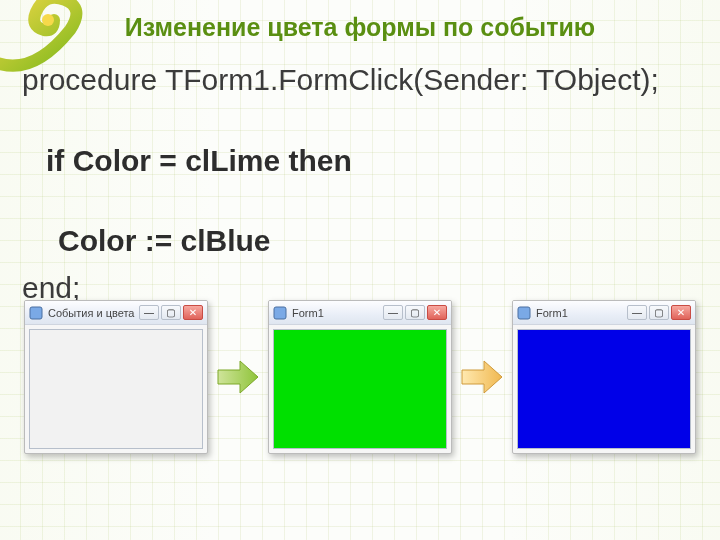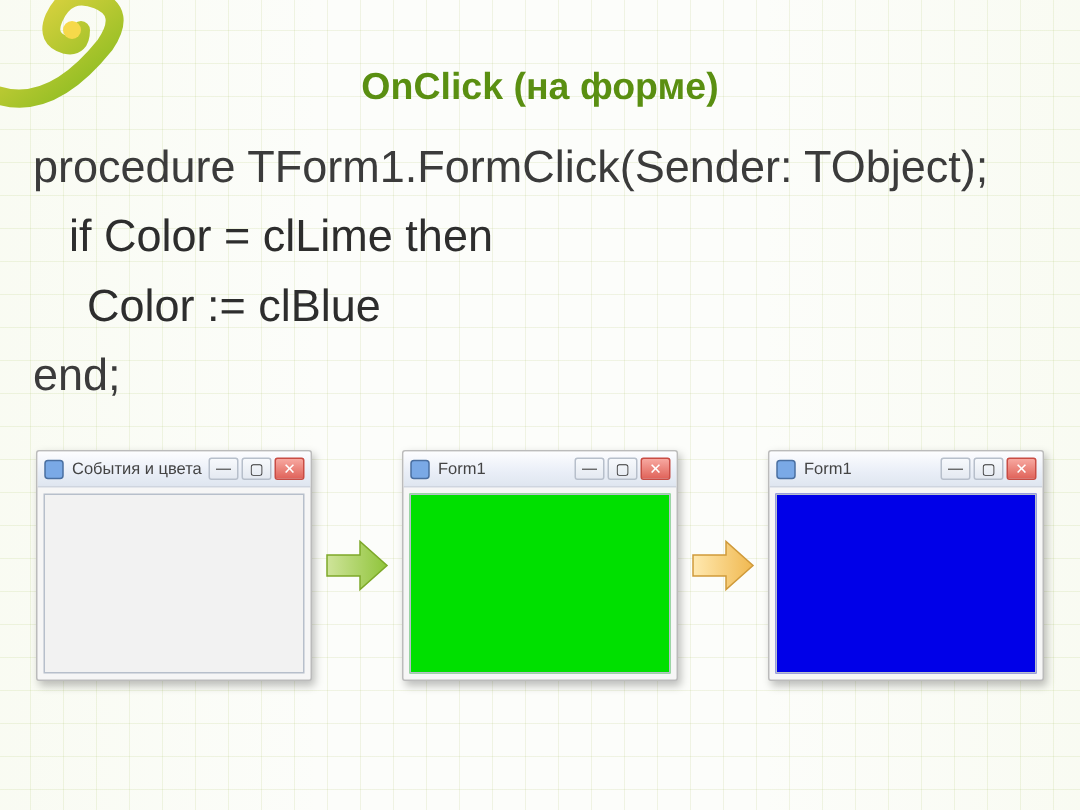--- a/index.html
+++ b/index.html
@@ -34,21 +34,21 @@
     font-size: 25px;
     line-height: 1.25;
   }
   .code {
     position: relative;
     padding: 8px 18px 0 22px;
     color: #3b3b3b;
     font-size: 30px;
     line-height: 1.55;
   }
-  .code .bold { font-weight: 400; color: #2d2d2d; }
+  .code .bold { font-weight: 700; color: #2d2d2d; margin-top: 34px; }
   .code .i1 { padding-left: 24px; }
   .code .i2 { padding-left: 36px; }
 
   
   .windows {
     position: absolute;
     left: 24px; right: 24px; top: 300px;
     display: flex; align-items: center; gap: 8px;
   }
   .win {
@@ -118,22 +118,21 @@
       <linearGradient id="g1" x1="0" y1="0" x2="1" y2="1">
         <stop offset="0" stop-color="#f6d94a"></stop>
         <stop offset="1" stop-color="#7fb91c"></stop>
       </linearGradient>
     </defs>
     <path d="M0,70 Q40,90 80,40 Q95,18 75,10 Q55,2 46,22 Q40,36 54,40 Q64,42 64,30" fill="none" stroke="url(#g1)" stroke-width="12" stroke-linecap="round"></path>
     <circle cx="58" cy="30" r="6" fill="#f6d94a"></circle>
   </svg>
 
   <div class="title">
-    <br>
-    <span>OnClick (на форме)</span>
+    <span>Изменение цвета формы по событию</span><br>
   </div>
 
   <div class="code">
     <div>procedure TForm1.FormClick(Sender: TObject);</div>
     <div class="bold i1">if Color = clLime then</div>
     <div class="bold i2">Color := clBlue</div>
     <div>end;</div>
   </div>
 
   <svg class="softdots" viewBox="0 0 260 30">

